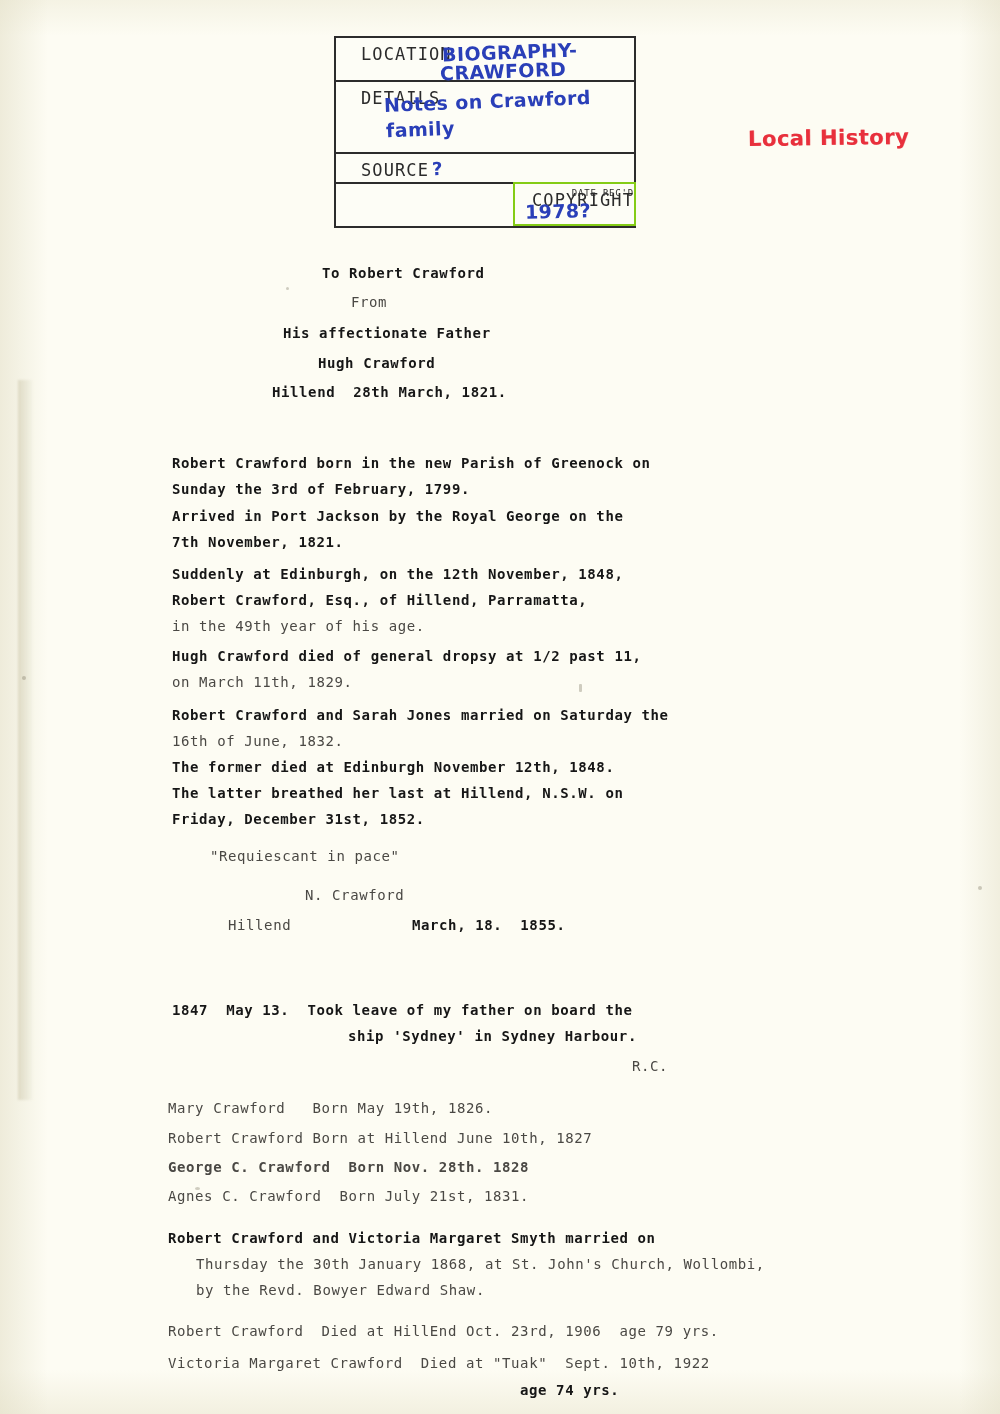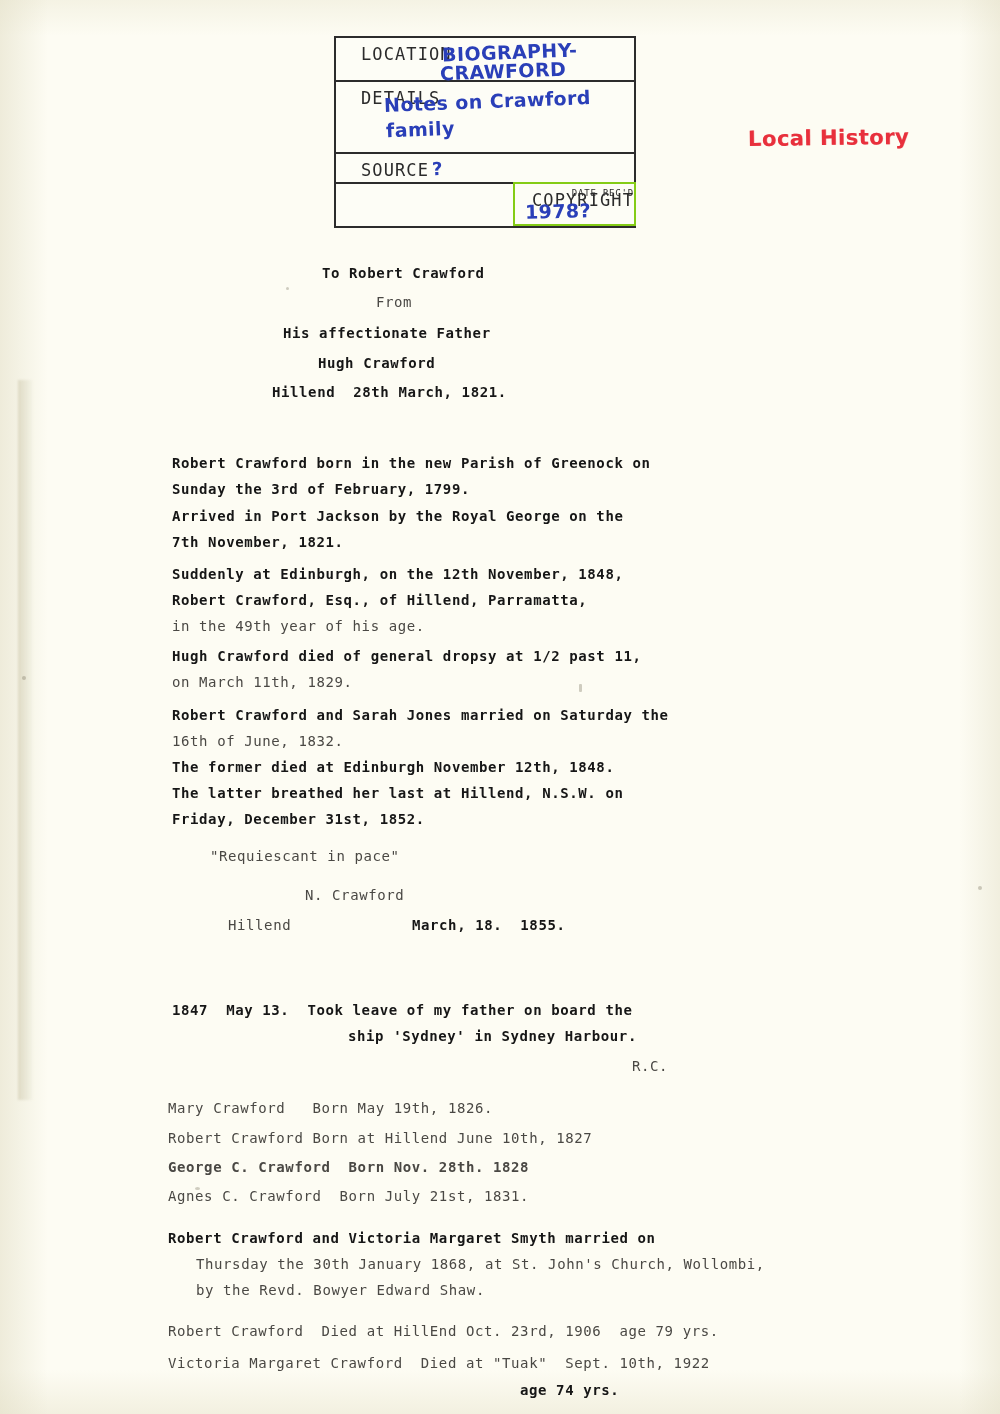--- a/index.html
+++ b/index.html
@@ -171,21 +171,21 @@
       <span class="hand hw-date">1978?</span>
     </div>
   </div>
 </div>
 
 <div class="stamp">Local History</div>
 
 <div class="typed">
 
   <div class="line bold" style="left:322px; top:265px;">To Robert Crawford</div>
-  <div class="line mid" style="left:376px; top:294px;">From</div>
+  <div class="line mid" style="left:351px; top:294px;">From</div>
   <div class="line bold" style="left:283px; top:325px;">His affectionate Father</div>
   <div class="line bold" style="left:318px; top:355px;">Hugh Crawford</div>
   <div class="line bold" style="left:272px; top:384px;">Hillend  28th March, 1821.</div>
 
   <div class="line bold" style="left:172px; top:455px;">Robert Crawford born in the new Parish of Greenock on</div>
   <div class="line bold" style="left:172px; top:481px;">Sunday the 3rd of February, 1799.</div>
 
   <div class="line bold" style="left:172px; top:508px;">Arrived in Port Jackson by the Royal George on the</div>
   <div class="line bold" style="left:172px; top:534px;">7th November, 1821.</div>
 

